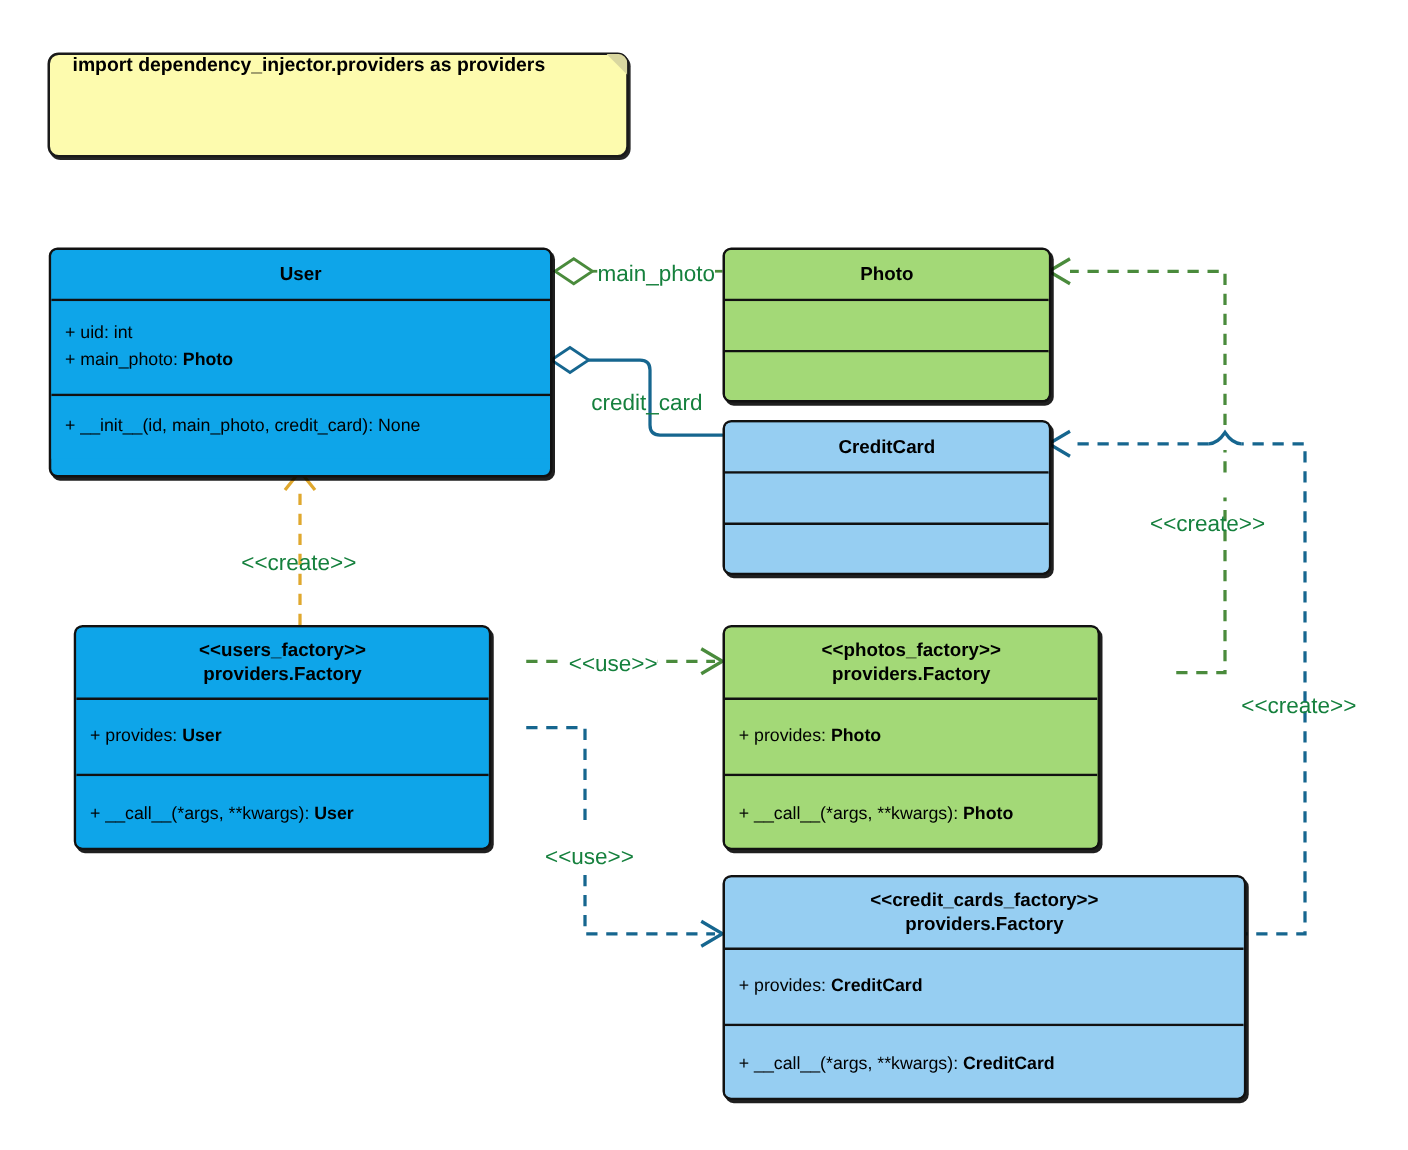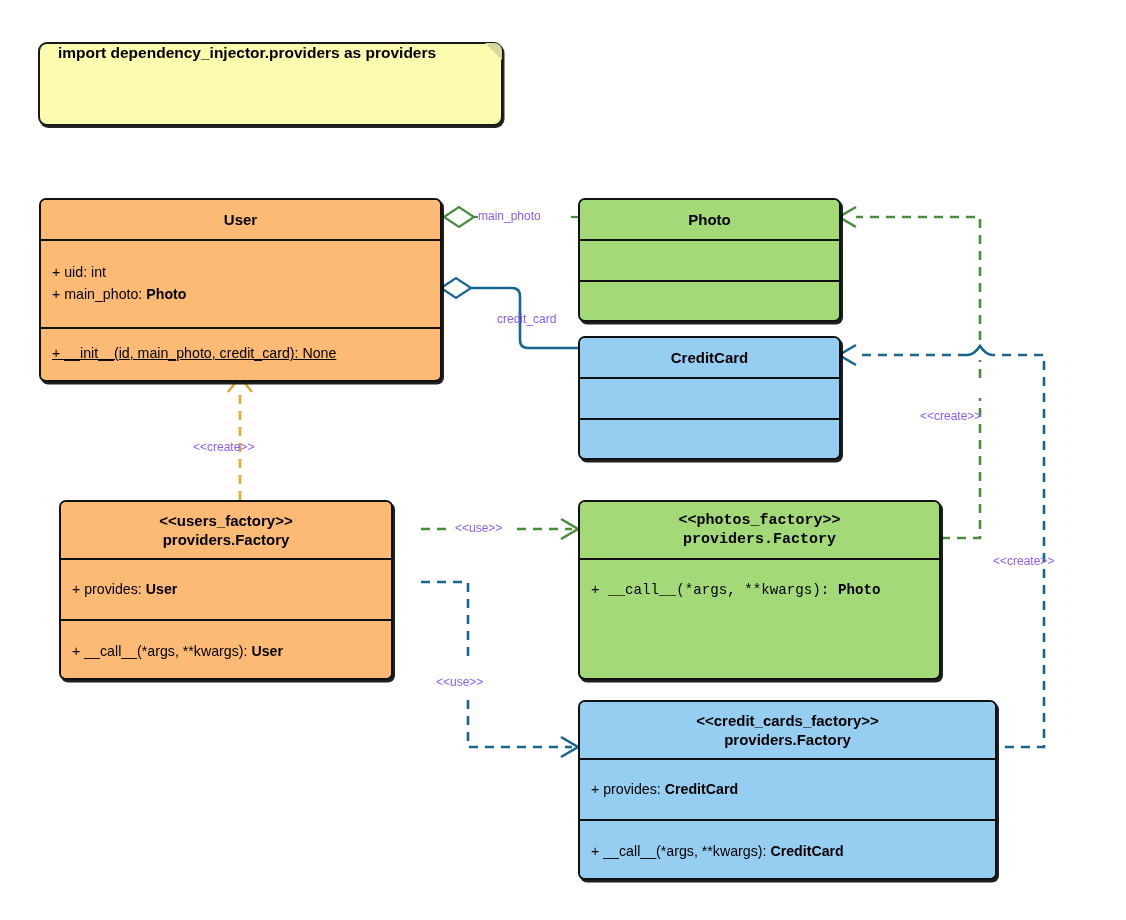--- a/index.html
+++ b/index.html
@@ -79,29 +79,29 @@
     color: #000;
   }
   .uml .sec.body {
     font-size: 14.2px;
     line-height: 1.52;
     color: #000;
   }
   .uml .sec.body .row { white-space: nowrap; }
   .uml .sec.body b { font-weight: bold; }
 
-  .fill-yellow { background: #fdba74; }
+  .fill-yellow { background: #0ea5e9; }
   .fill-green  { background: #a3d977; }
   .fill-blue   { background: #96cef2; }
 
   
   .elabel {
     position: absolute;
-    font-size: 12px;
-    color: #8b5cf6;
+    font-size: 18px;
+    color: #15803d;
     white-space: nowrap;
     background: #ffffff;
     line-height: 1;
   }
   .elabel.nobg { background: transparent; }
 </style>
 </head>
 <body>
 
 <div id="canvas">
@@ -153,29 +153,29 @@
 
   <div class="note" style="left:38px; top:42px; width:465px; height:84px;">
     <span>import dependency_injector.providers as providers</span>
     <span class="fold"></span>
   </div>
 
   <div class="uml fill-yellow" style="left:39px; top:198px; width:403px; height:184px;">
     <div class="sec head fill-yellow" style="height:41px;">
       <span>User</span>
     </div>
-    <div class="sec body fill-yellow" style="height:88px;">
+    <div class="sec body fill-yellow" style="height:76px;">
       <div class="row">
         <span>+ uid: int</span><b></b>
       </div>
       <div class="row">
         <span>+ main_photo: </span><b>Photo</b>
       </div>
     </div>
-    <div class="sec body fill-yellow" style="height:50px;text-decoration:underline;">
+    <div class="sec body fill-yellow" style="height:50px;">
       <div class="row">
         <span>+ __init__(id, main_photo, credit_card): None</span>
       </div>
     </div>
   </div>
 
   <div class="uml fill-green" style="left:578px; top:198px; width:263px; height:124px;">
     <div class="sec head fill-green" style="height:41px;">
       <span>Photo</span>
     </div>
@@ -201,24 +201,29 @@
         <span>+ provides: </span><b>User</b>
       </div>
     </div>
     <div class="sec body fill-yellow" style="height:61px;">
       <div class="row">
         <span>+ __call__(*args, **kwargs): </span><b>User</b>
       </div>
     </div>
   </div>
 
-  <div class="uml fill-green" style="left:578px; top:500px; width:363px; height:180px;font-family:Liberation Mono, monospace;">
+  <div class="uml fill-green" style="left:578px; top:500px; width:302px; height:180px;">
     <div class="sec head fill-green" style="height:58px;">
       <span>&lt;&lt;photos_factory&gt;&gt;</span>
       <span>providers.Factory</span>
+    </div>
+    <div class="sec body fill-green" style="height:61px;">
+      <div class="row">
+        <span>+ provides: </span><b>Photo</b>
+      </div>
     </div>
     <div class="sec body fill-green" style="height:61px;">
       <div class="row">
         <span>+ __call__(*args, **kwargs): </span><b>Photo</b>
       </div>
     </div>
   </div>
 
   <div class="uml fill-blue" style="left:578px; top:700px; width:419px; height:180px;">
     <div class="sec head fill-blue" style="height:58px;">
@@ -234,21 +239,21 @@
       <div class="row">
         <span>+ __call__(*args, **kwargs): </span><b>CreditCard</b>
       </div>
     </div>
   </div>
 
   <div class="elabel" style="left:478px; top:210px;">
     <span>main_photo</span>
   </div>
 
-  <div class="elabel nobg" style="left:473px; top:313px;margin-left:24px;">
+  <div class="elabel nobg" style="left:473px; top:313px;">
     <span>credit_card</span>
   </div>
 
   <div class="elabel nobg" style="left:193px; top:441px;">
     <span>&lt;&lt;create&gt;&gt;</span>
   </div>
 
   <div class="elabel" style="left:455px; top:522px;">
     <span>&lt;&lt;use&gt;&gt;</span>
   </div>

